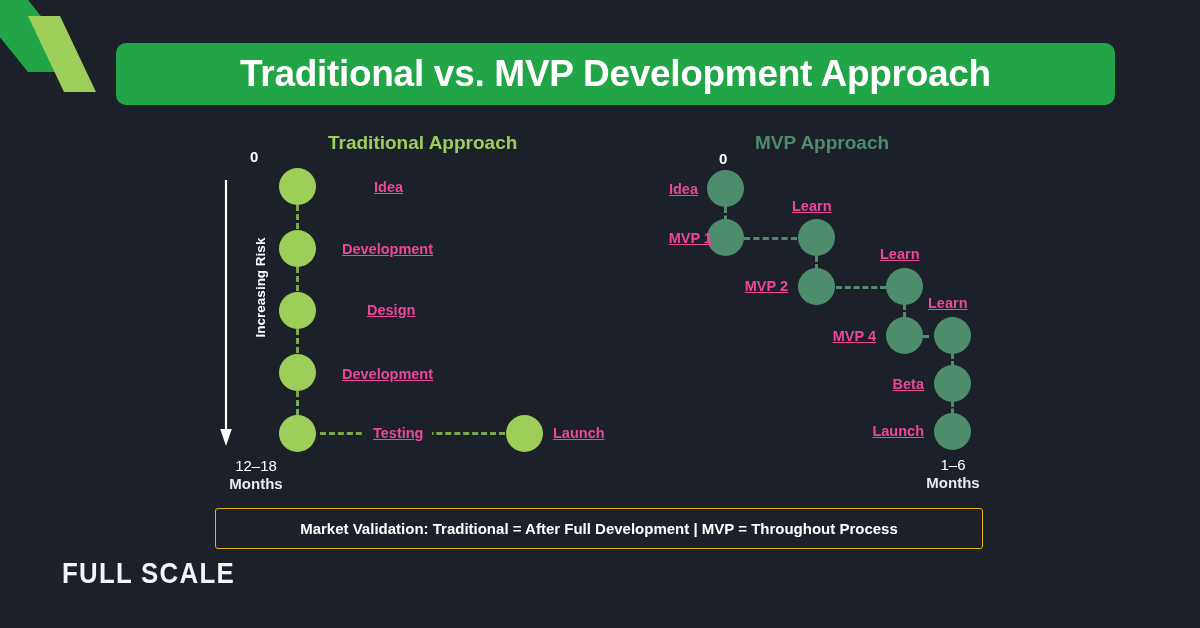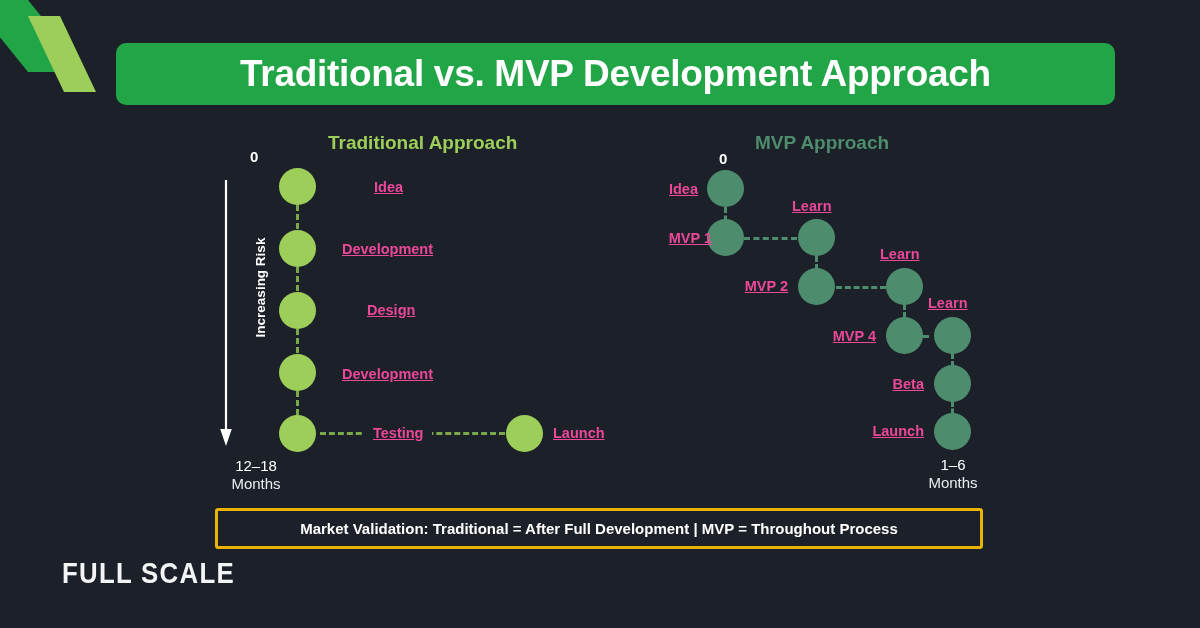--- a/index.html
+++ b/index.html
@@ -85,29 +85,29 @@
     position:absolute;
     color:#ffffff; font-size:15px; font-weight:bold;
   }
   .dur-bold{
     position:absolute; color:#ffffff;
     font-size:15px; font-weight:normal; text-align:center;
     white-space:nowrap;
   }
   .dur-sub{
     position:absolute; color:#e9ecef;
-    font-size:15px; font-weight:normal; text-align:center;
+    font-size:15px; font-weight:bold; text-align:center;
     white-space:nowrap;
   }
 
   
   #banner{
     position:absolute; left:215px; top:508px;
     width:768px; height:41px;
-    border:3px solid #eab308;
+    border:1px solid #eab308;
     border-radius:3px;
     display:flex; align-items:center; justify-content:center;
   }
   #banner-text{
     color:#ffffff; font-size:15px; font-weight:bold; white-space:nowrap;
   }
 
   
   #wordmark{
     position:absolute; left:62px; top:556px;

